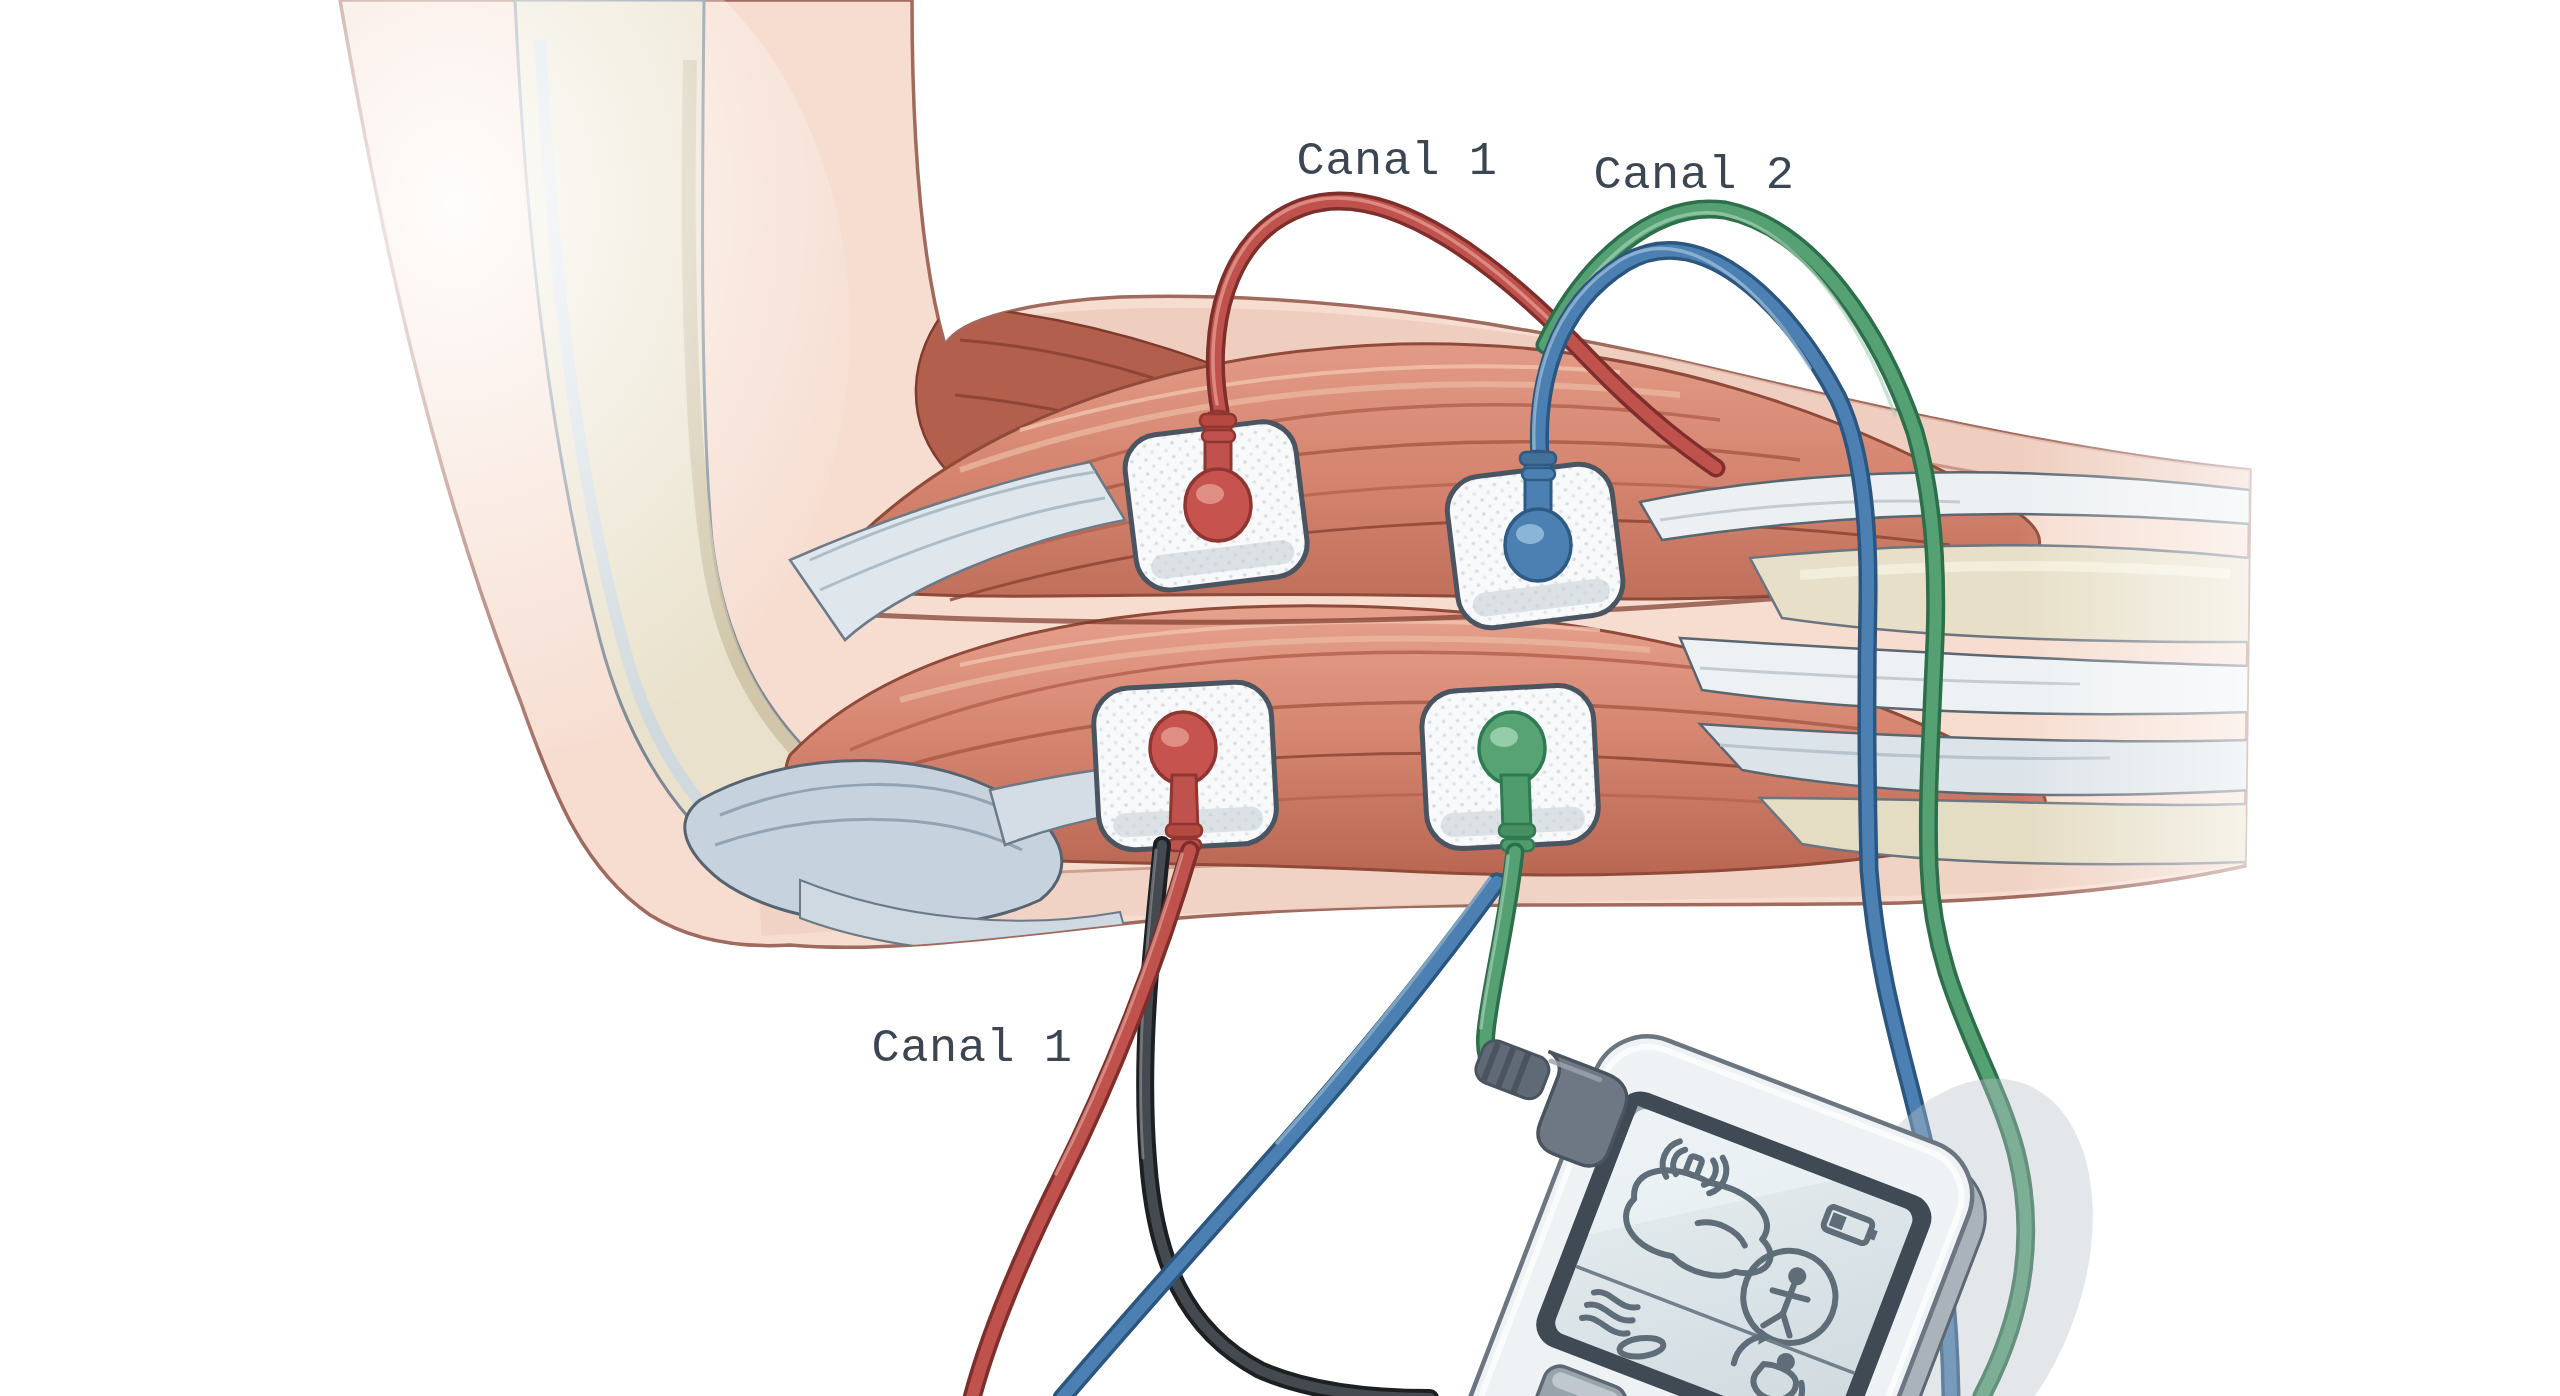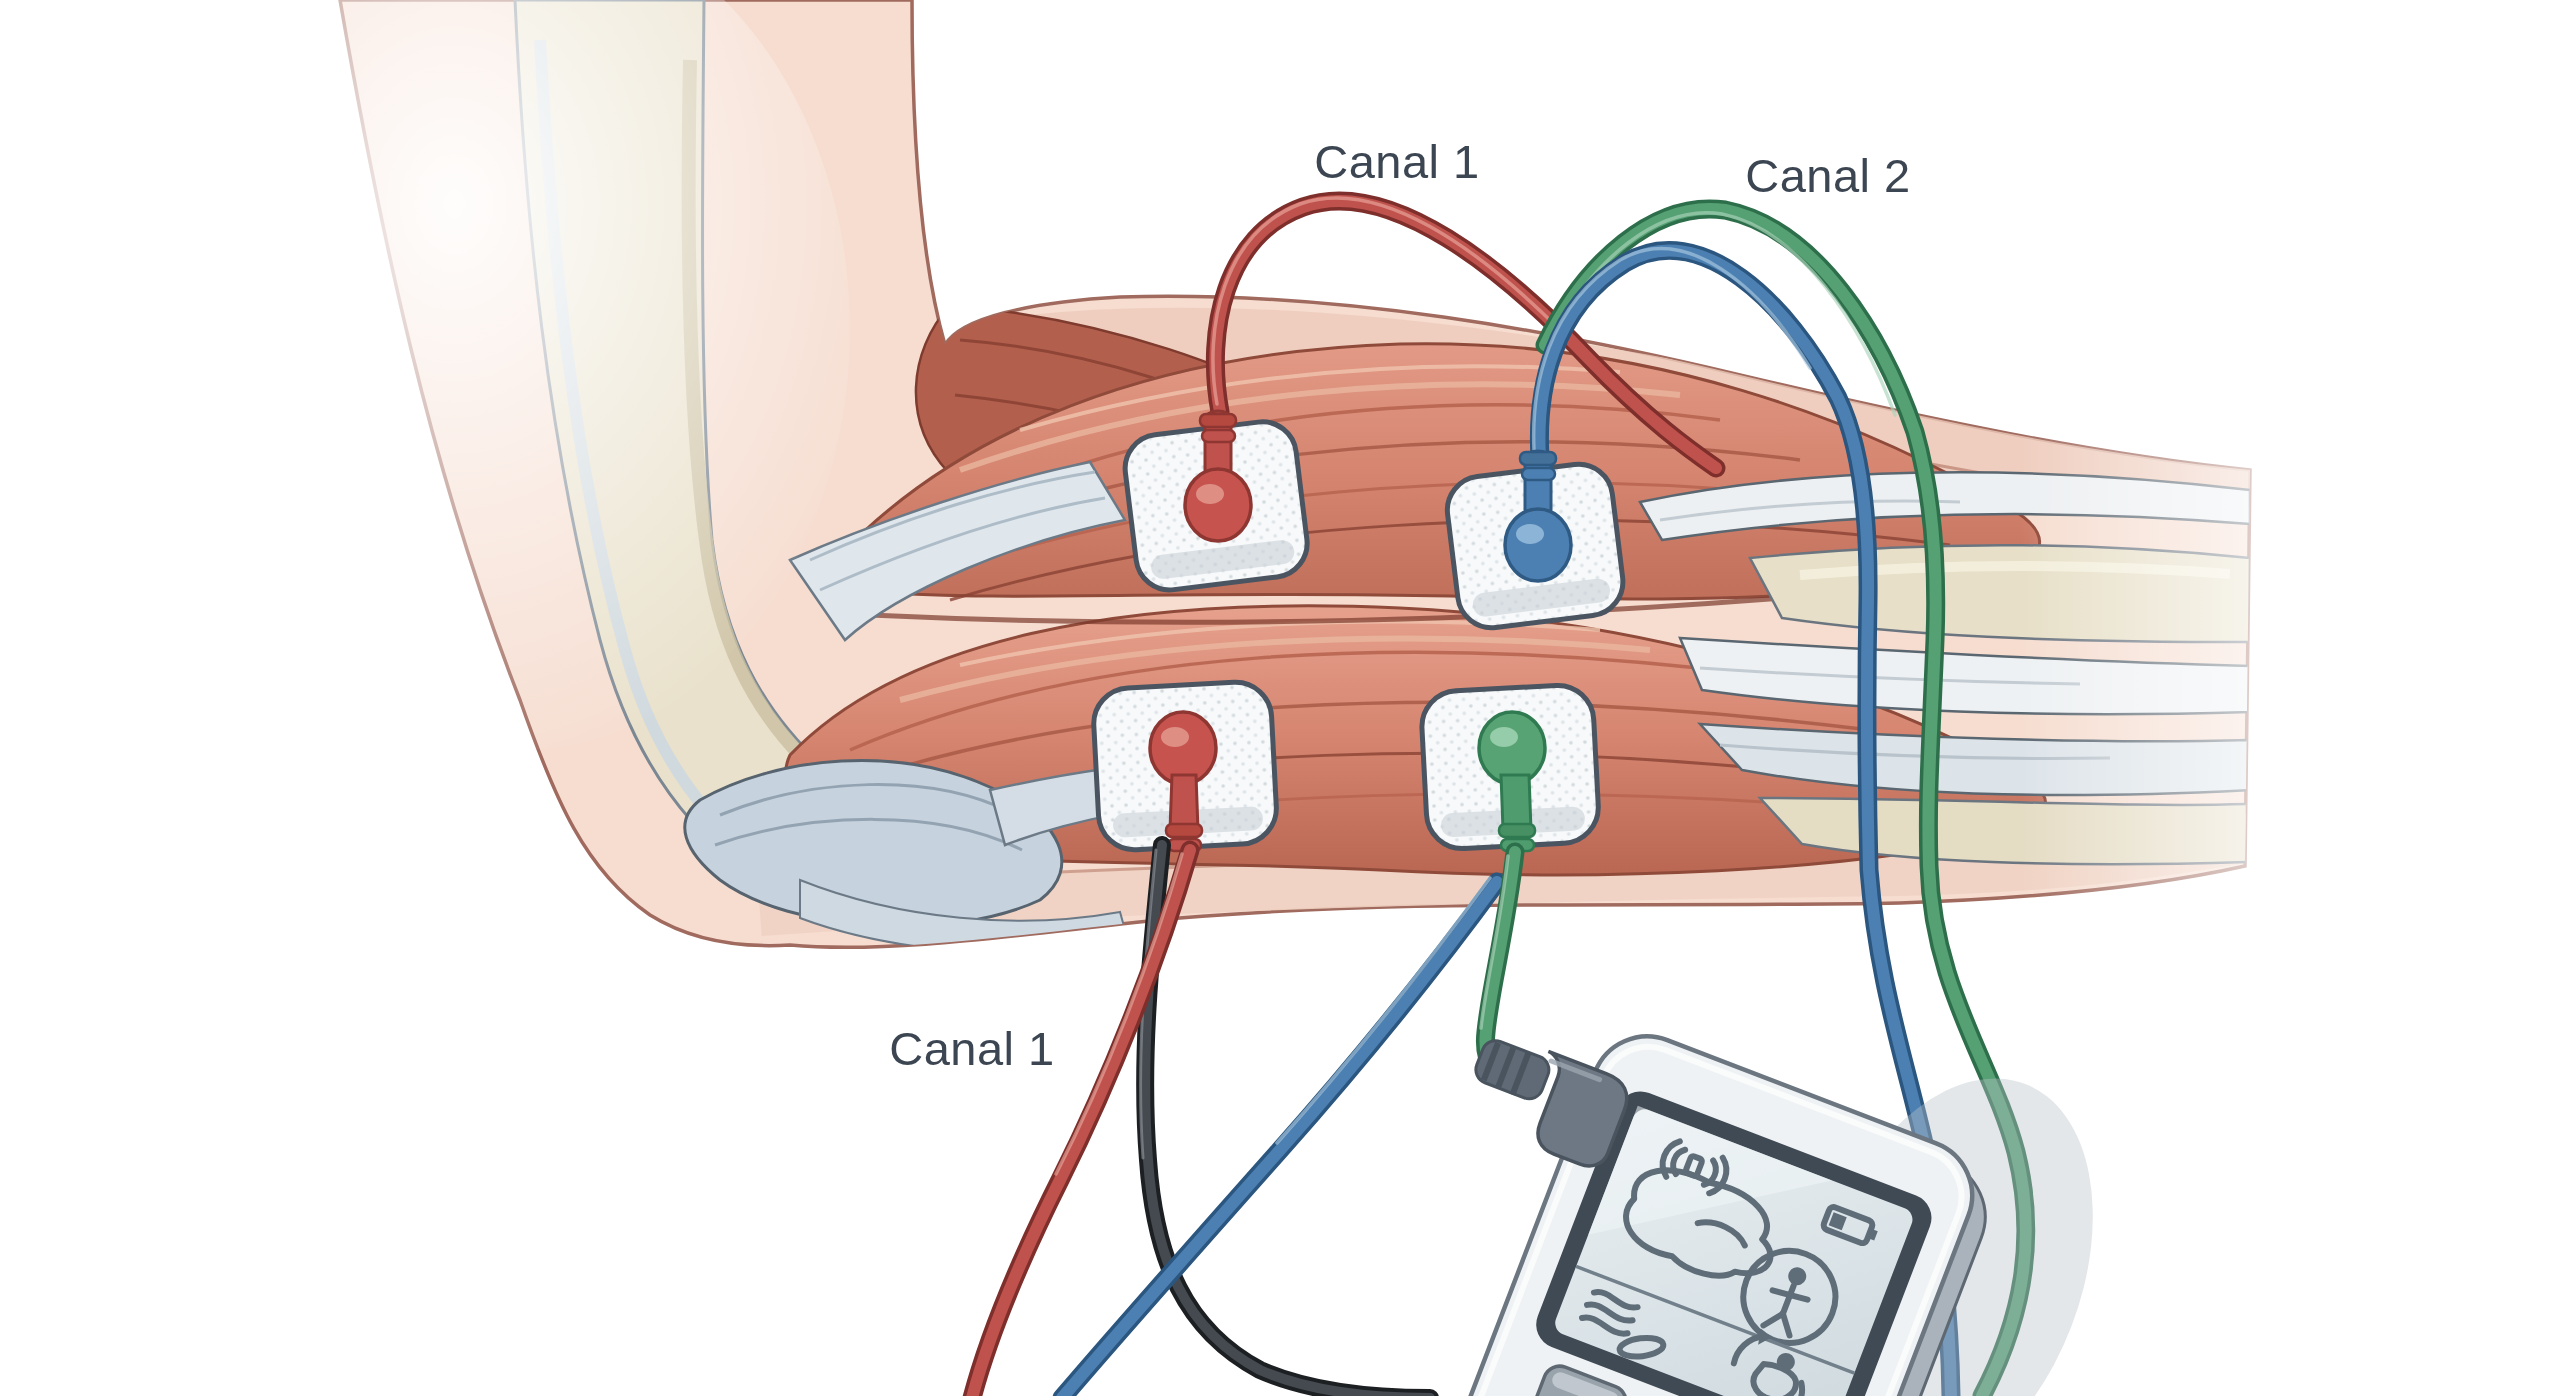--- a/index.html
+++ b/index.html
@@ -1,17 +1,17 @@
 <!DOCTYPE html>
 <html style="--label_text: #3c4652; --wire_red: #c0524d; --wire_blue: #4d80b2; --wire_green: #55a173; --wire_black: #454a50; --skin: #f6ddd0; --skin_outline: #a06a5e; --muscle: #d98b76; --muscle_shadow: #8f4a3a; --bone: #e9e1cb; --ligament: #ccd7e0; --pad: #f7f9fa; --pad_outline: #4a5561; --device_body: #eff2f4; --device_screen: #dde5e9;"><head>
 <meta charset="utf-8">
 <style>
   html,body{margin:0;padding:0;background:#ffffff;}
   .stage{position:relative;width:2560px;height:1396px;overflow:hidden;background:#fff;
-         font-family:Liberation Sans, sans-serif;}
+         font-family:Liberation Mono, monospace;}
   .stage svg{position:absolute;left:0;top:0;}
   .label{position:absolute;transform:translate(-50%,-50%);
          font-size:47px;letter-spacing:.5px;color:var(--label_text,#3c4652);
          white-space:nowrap;font-weight:400;}
   
   .w-out{fill:none;stroke-linecap:round;}
   .w-core{fill:none;stroke-linecap:round;}
   .w-hi{fill:none;stroke-linecap:round;opacity:.65;}
   .red  .w-out{stroke:#7e2f2b;stroke-width:19;}
   .red  .w-core{stroke:var(--wire_red,#c0524d);stroke-width:12;}
@@ -341,15 +341,15 @@
     <line x1="-74" y1="-20" x2="-74" y2="20" stroke="#49545f" stroke-width="6"></line>
     <line x1="-58" y1="-22" x2="-58" y2="22" stroke="#49545f" stroke-width="6"></line>
     <line x1="-42" y1="-22" x2="-42" y2="22" stroke="#49545f" stroke-width="6"></line>
     <path d="M -24,-30 L 38,-30 C 58,-30 68,-20 68,-2 L 68,44 C 68,56 58,64 46,64 L 18,64 C 2,64 -6,54 -6,40 L -6,-10 C -6,-22 -16,-30 -24,-30 Z" fill="#6d7884" stroke="#4a545f" stroke-width="3.5"></path>
     <path d="M -18,-22 L 34,-22" stroke="#9aa5b0" stroke-width="5" stroke-linecap="round" opacity=".8"></path>
   </g>
 
 </svg>
 
 <div class="label" style="left:1397px;top:161px;">Canal 1</div>
-<div class="label" style="left:1828px;top:175px;">Canal 2</div>
+<div class="label" style="left:1694px;top:175px;">Canal 2</div>
 <div class="label" style="left:972px;top:1048px;">Canal 1</div>
 </div>
 
 </body></html>

